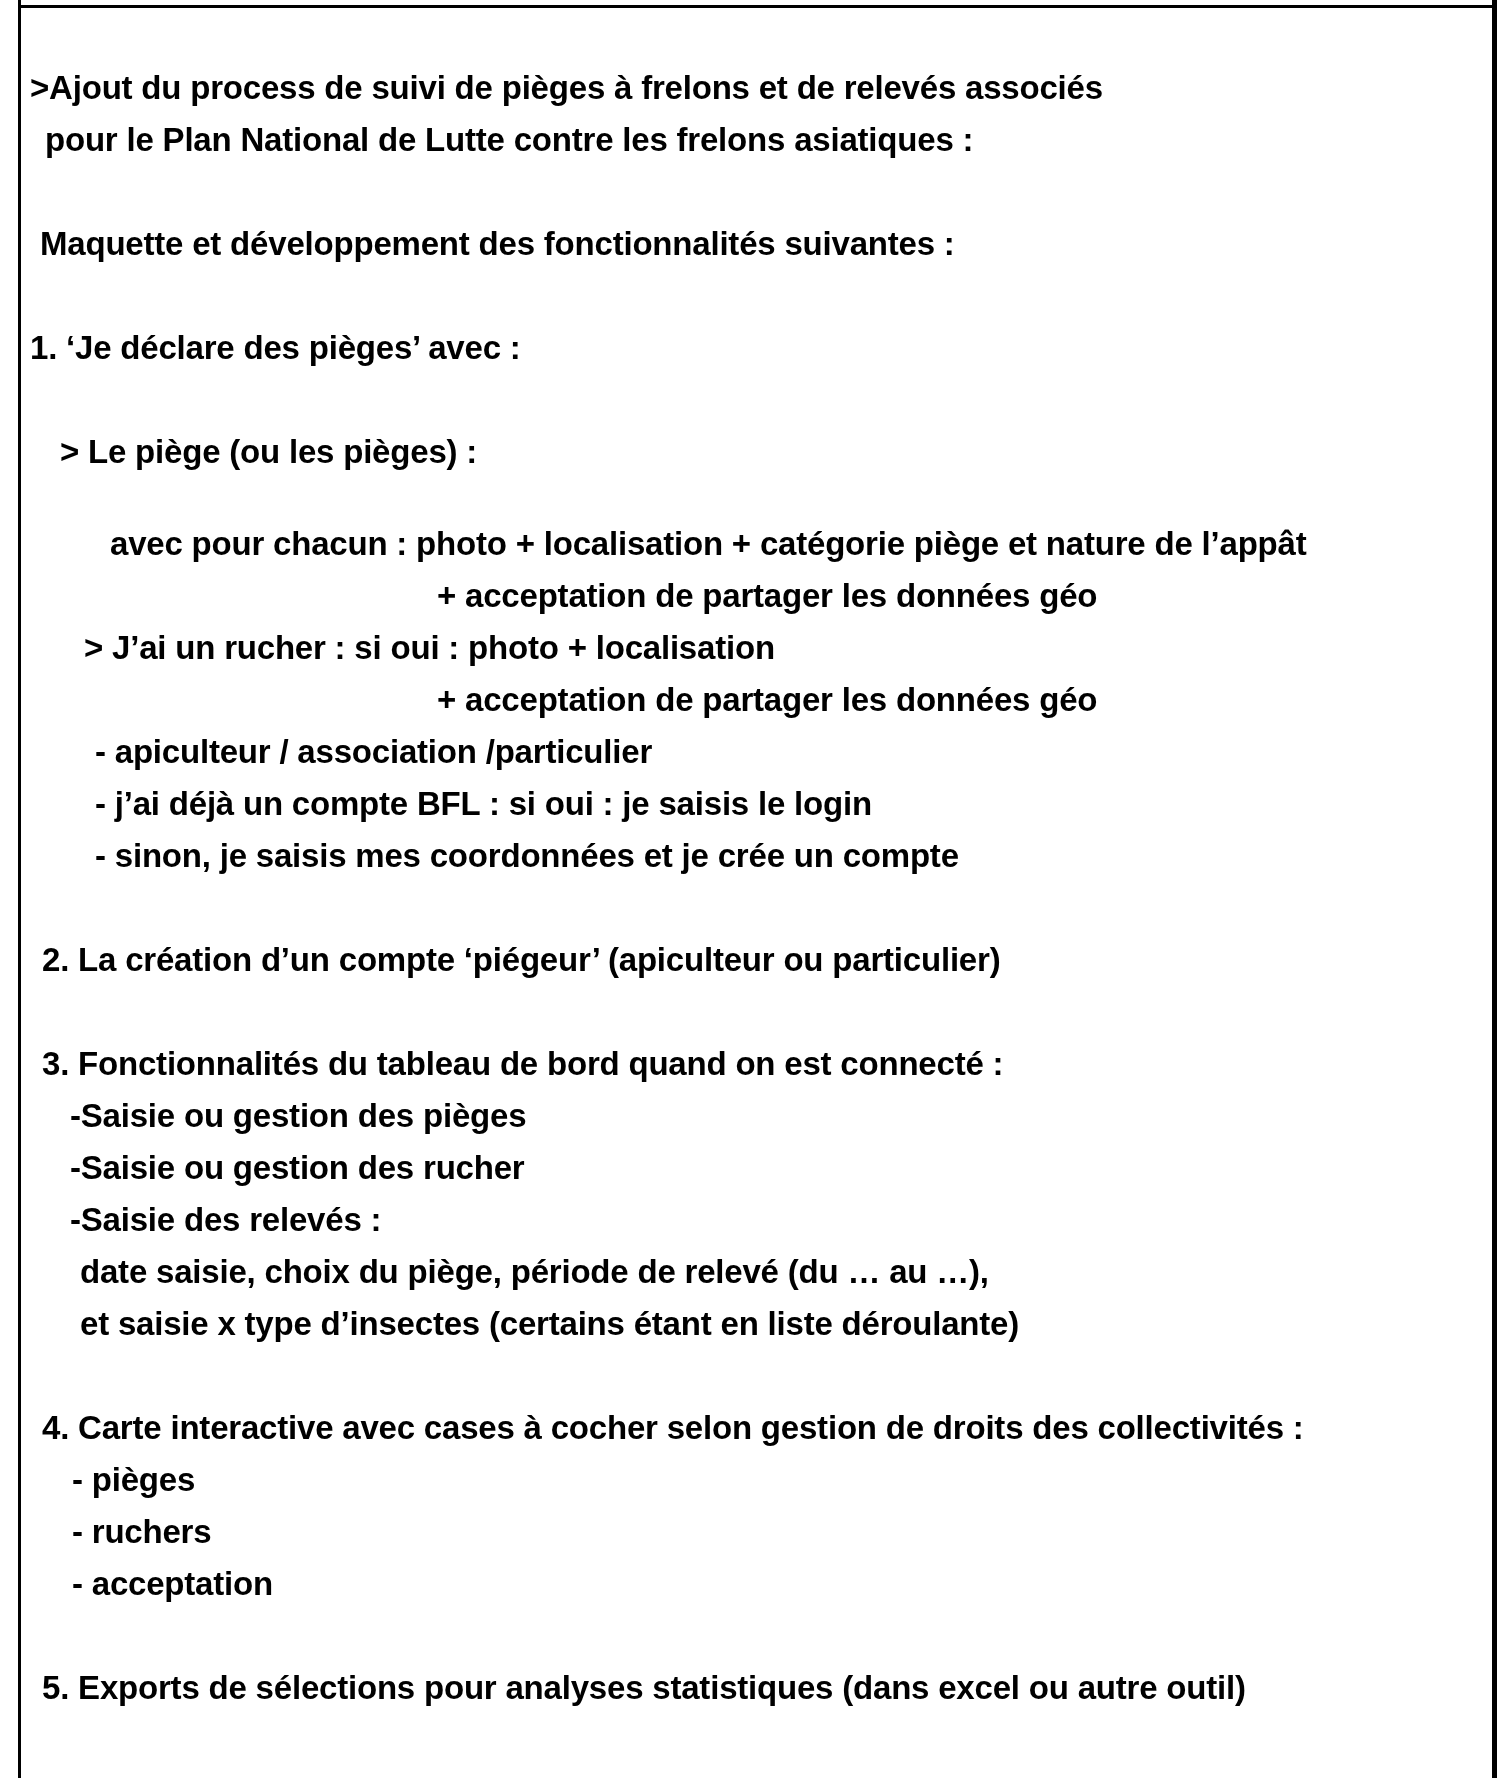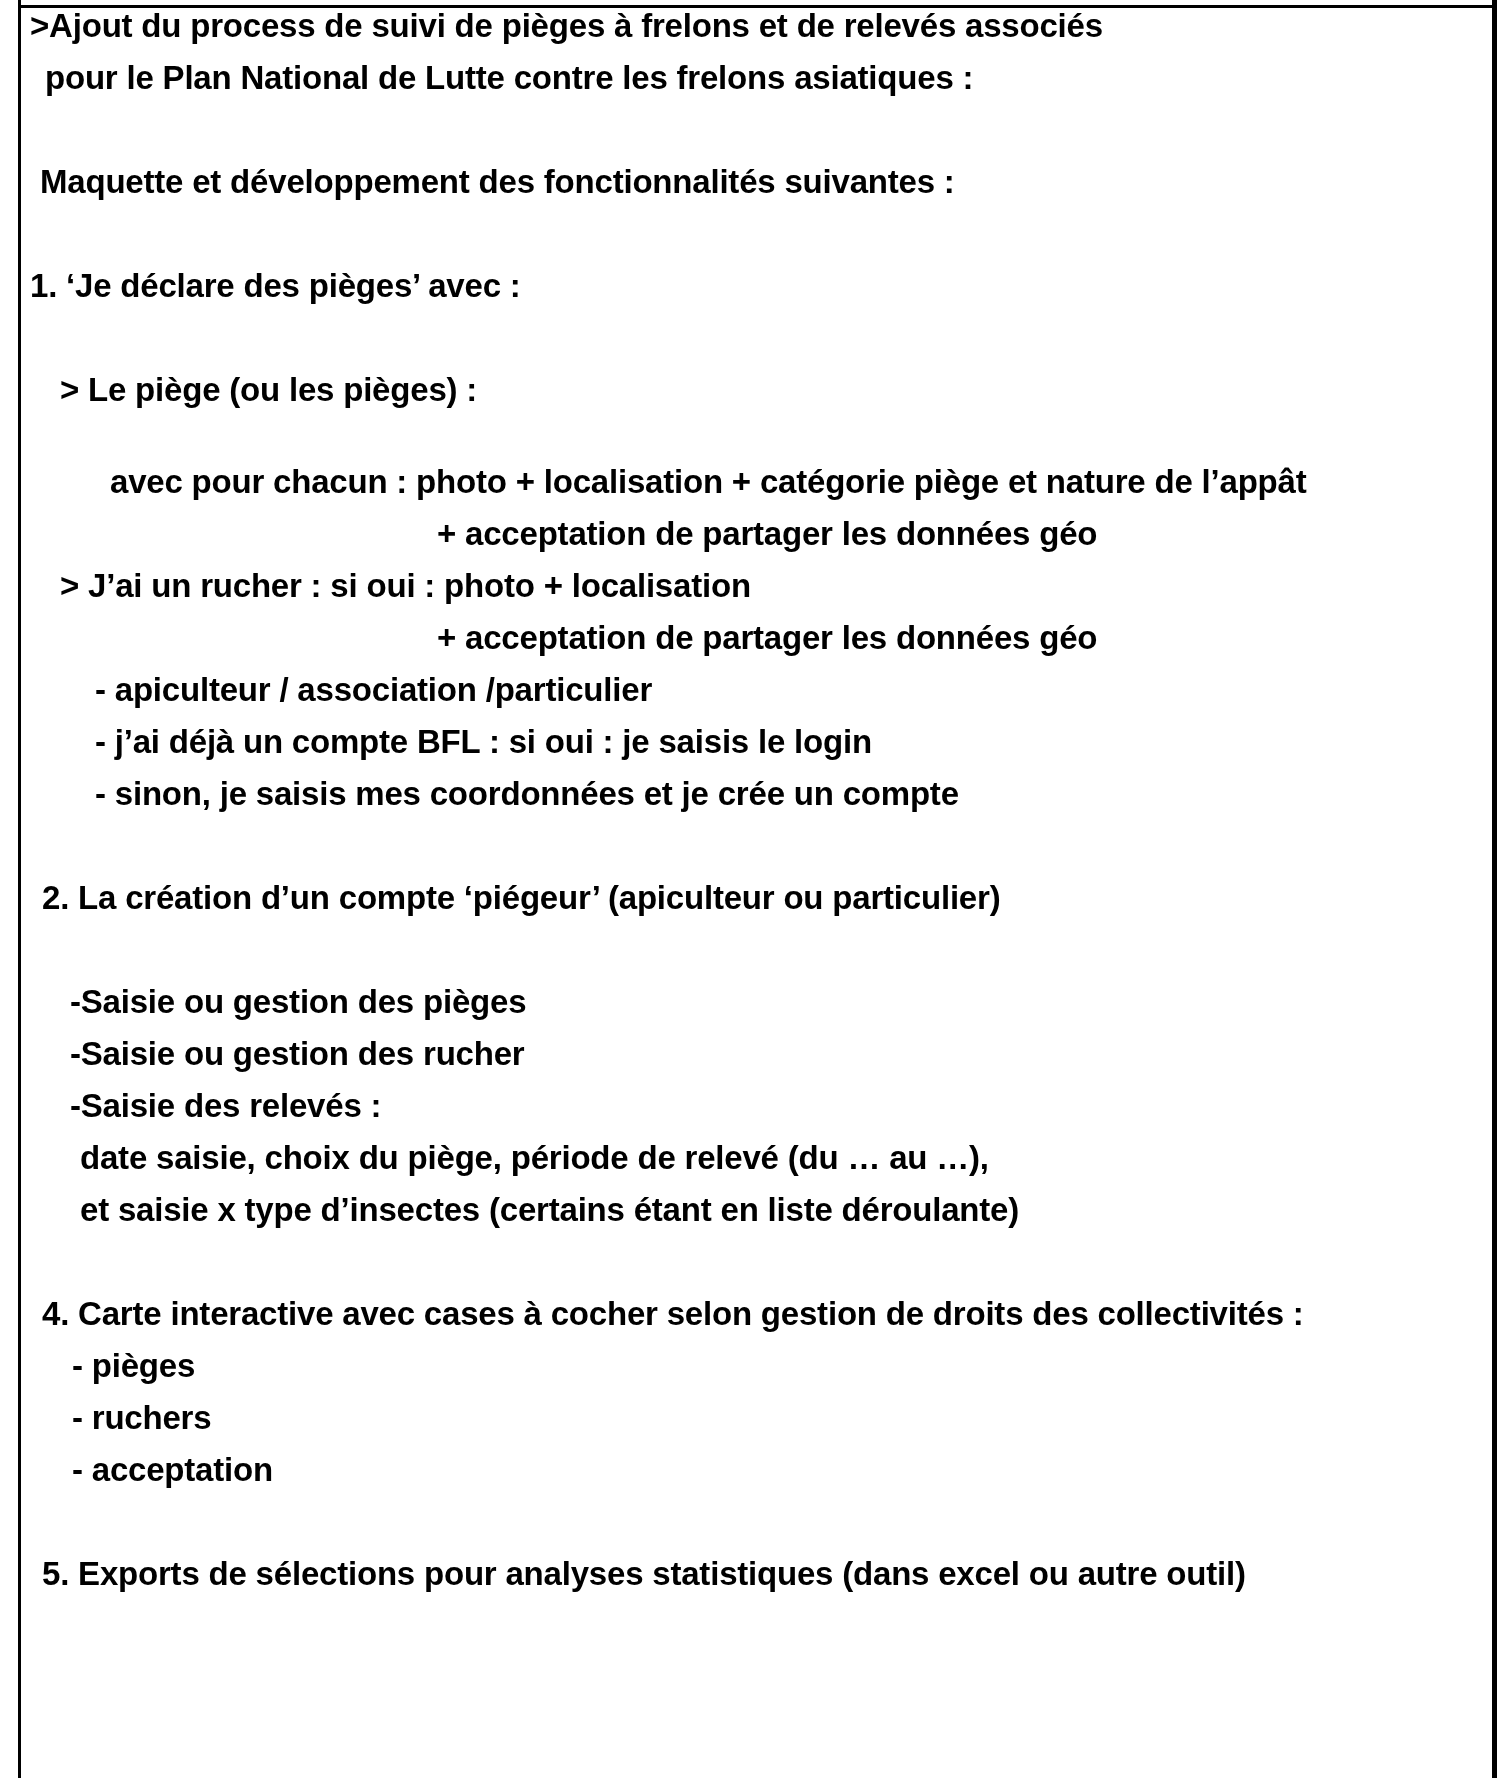--- a/index.html
+++ b/index.html
@@ -42,20 +42,21 @@
     top: 5px;
     width: 1479px;
     height: 3px;
     background: #000000;
   }
   .content {
     position: absolute;
     left: 0;
     top: 0;
     width: 1502px;
+    padding-top: 62px;
     box-sizing: border-box;
   }
   .line {
     height: 52px;
     line-height: 52px;
     font-size: 33px;
     letter-spacing: -0.2px;
     white-space: nowrap;
   }
   .line.blank {
@@ -79,28 +80,29 @@
       <div class="line" style="padding-left: 30px;"><span class="seg-b">&gt;Ajout du process de suivi de pièges à frelons et de relevés associés</span></div>
       <div class="line" style="padding-left: 45px;"><span class="seg-b">pour le Plan National de Lutte contre les frelons asiatiques :</span></div>
       <div class="line blank"></div>
       <div class="line" style="padding-left: 40px;"><span class="seg-r">Maquette et développement des fonctionnalités suivantes :</span></div>
       <div class="line blank"></div>
       <div class="line" style="padding-left: 30px;"><span class="seg-b">1. ‘Je déclare des pièges’</span><span class="seg-r"> avec :</span></div>
       <div class="line blank"></div>
       <div class="line" style="padding-left: 60px;"><span class="seg-b">&gt; Le piège</span><span class="seg-r"> (ou les pièges) :</span></div>
       <div class="line" style="padding-left: 110px; margin-top: 40px;"><span class="seg-r">avec pour chacun : photo + localisation + catégorie piège et nature de l’appât</span></div>
       <div class="line" style="padding-left: 437px;"><span class="seg-r">+ acceptation de partager les données géo</span></div>
-      <div class="line" style="padding-left: 60px;"><span class="seg-b">&gt; J’ai un rucher :</span><span class="seg-r"> si oui : photo + localisation</span></div>
+      <div class="line" style="padding-left: 60px; margin-left: 24px;"><span class="seg-b">&gt; J’ai un rucher :</span><span class="seg-r"> si oui : photo + localisation</span></div>
       <div class="line" style="padding-left: 437px;"><span class="seg-r">+ acceptation de partager les données géo</span></div>
       <div class="line" style="padding-left: 95px;"><span class="seg-r">- apiculteur / association /particulier</span></div>
       <div class="line" style="padding-left: 95px;"><span class="seg-r">- j’ai déjà un compte BFL : si oui : je saisis le login</span></div>
       <div class="line" style="padding-left: 95px;"><span class="seg-r">- sinon, je saisis mes coordonnées et je crée un compte</span></div>
       <div class="line blank"></div>
       <div class="line" style="padding-left: 42px;"><span class="seg-b">2. La création d’un compte</span><span class="seg-r"> ‘piégeur’ (apiculteur ou particulier)</span></div>
       <div class="line blank"></div>
+      <div class="line" style="padding-left: 42px;"><span class="seg-b">3. Fonctionnalités du tableau de bord quand on est connecté :</span></div>
       <div class="line" style="padding-left: 70px;"><span class="seg-r">-Saisie ou gestion des </span><span class="seg-b">pièges</span></div>
       <div class="line" style="padding-left: 70px;"><span class="seg-r">-Saisie ou gestion des </span><span class="seg-b">rucher</span></div>
       <div class="line" style="padding-left: 70px;"><span class="seg-b">-Saisie des relevés :</span></div>
       <div class="line" style="padding-left: 80px;"><span class="seg-r">date saisie, choix du piège, période de relevé (du … au …),</span></div>
       <div class="line" style="padding-left: 80px;"><span class="seg-r">et saisie x type d’insectes (certains étant en liste déroulante)</span></div>
       <div class="line blank"></div>
       <div class="line" style="padding-left: 42px;"><span class="seg-b">4. Carte interactive avec cases à cocher selon gestion de droits des collectivités :</span></div>
       <div class="line" style="padding-left: 72px;"><span class="seg-r">- pièges</span></div>
       <div class="line" style="padding-left: 72px;"><span class="seg-r">- ruchers</span></div>
       <div class="line" style="padding-left: 72px;"><span class="seg-r">- acceptation</span></div>

